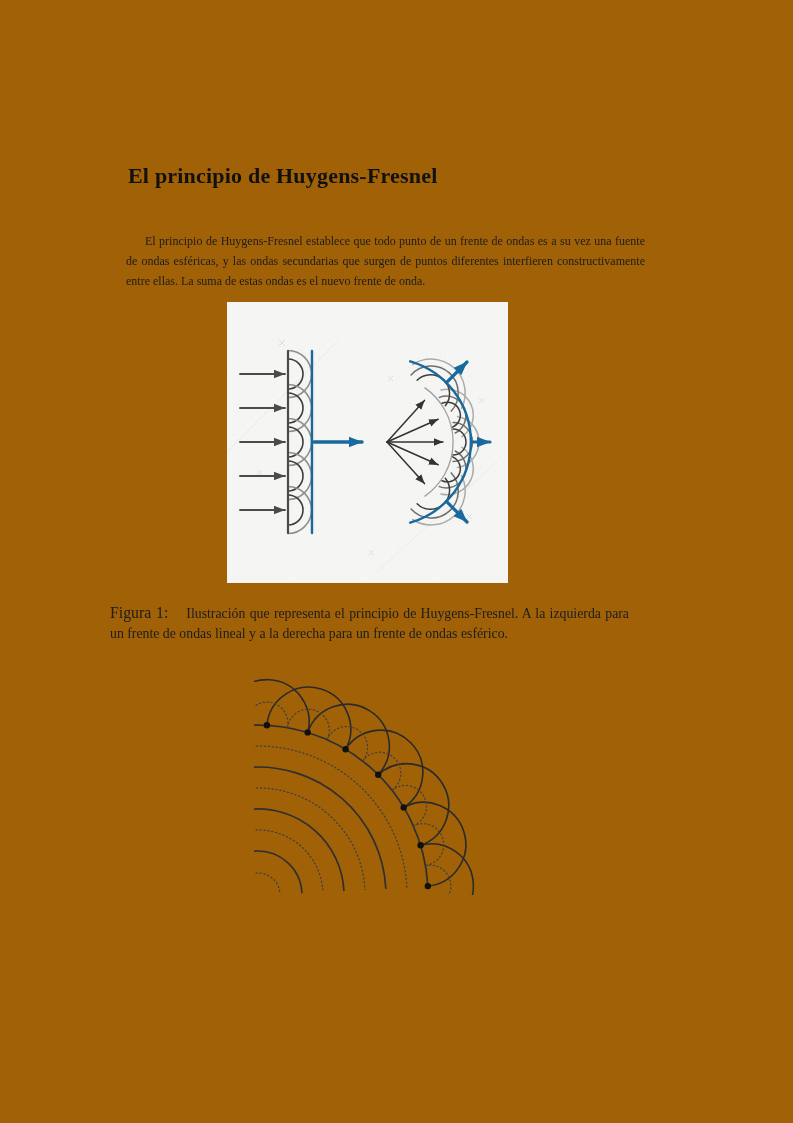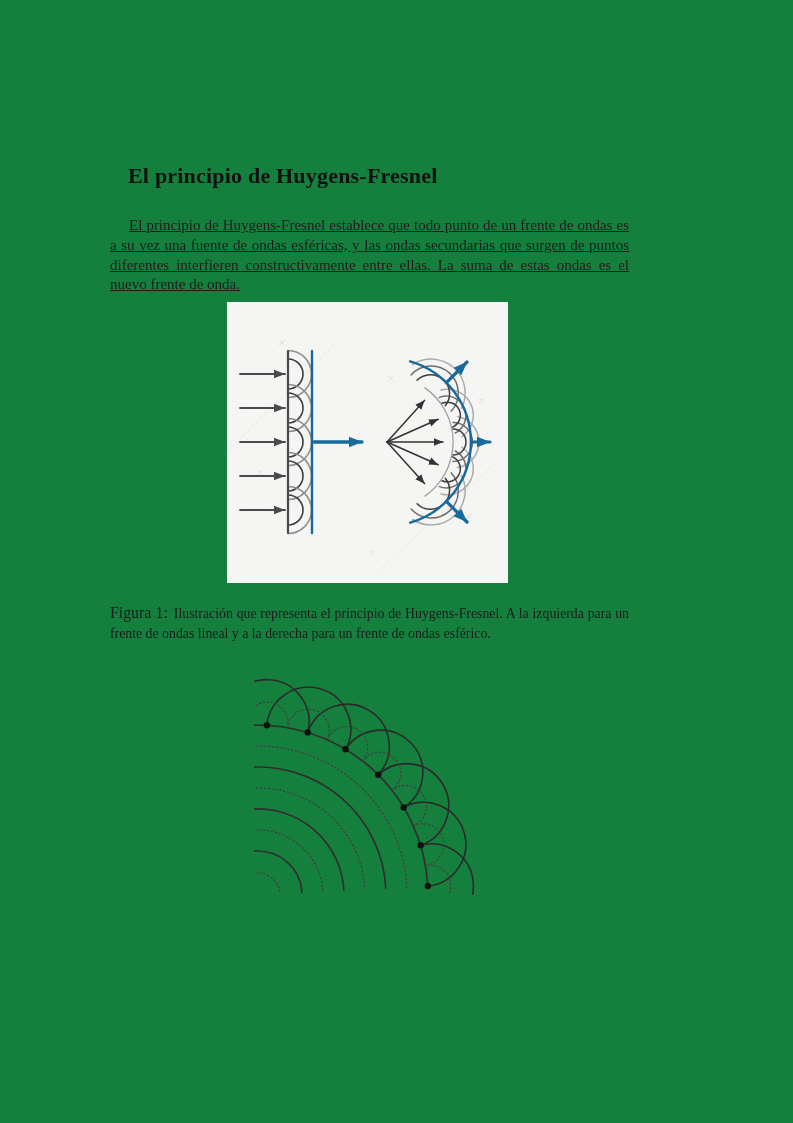--- a/index.html
+++ b/index.html
@@ -1,35 +1,35 @@
 <!DOCTYPE html>
 <html><head>
 <meta charset="utf-8">
 <style>
   html,body{margin:0;padding:0;background:#ffffff;}
   .sheet{
-    position:relative;width:793px;height:1123px;background:#15803d;overflow:hidden;
+    position:relative;width:793px;height:1123px;background:#a16207;overflow:hidden;
     font-family:"Liberation Serif", serif;color:#1c1c1c;
   }
   .doc-title{
     position:absolute;left:128px;top:163px;margin:0;
     font-size:22px;font-weight:700;letter-spacing:.2px;color:#111;
   }
   .body-par{
-    position:absolute;left:110px;top:216px;width:519px;margin:0;
-    font-size:15px;line-height:19.8px;text-align:justify;text-indent:19px;text-decoration:underline;
+    position:absolute;left:110px;top:216px;width:519px;margin:16px;
+    font-size:12px;line-height:19.8px;text-align:justify;text-indent:19px;
   }
   .figure{position:absolute;}
   .fig1{left:227px;top:302px;}
   .fig2{left:254px;top:677px;}
   .caption{
     position:absolute;left:110px;width:519px;margin:0;
     font-size:13.8px;line-height:19.6px;text-align:justify;color:#1c1c1c;
   }
-  .caption .cap-label{font-size:15.8px;margin-right:6px;}
+  .caption .cap-label{font-size:15.8px;margin-right:18px;}
   .cap1{top:603px;}
   .cap2{top:906px;}
   svg{display:block;}
 </style>
 </head>
 <body>
 
 <div class="sheet">
 
   <h1 class="doc-title">El principio de Huygens-Fresnel</h1>

